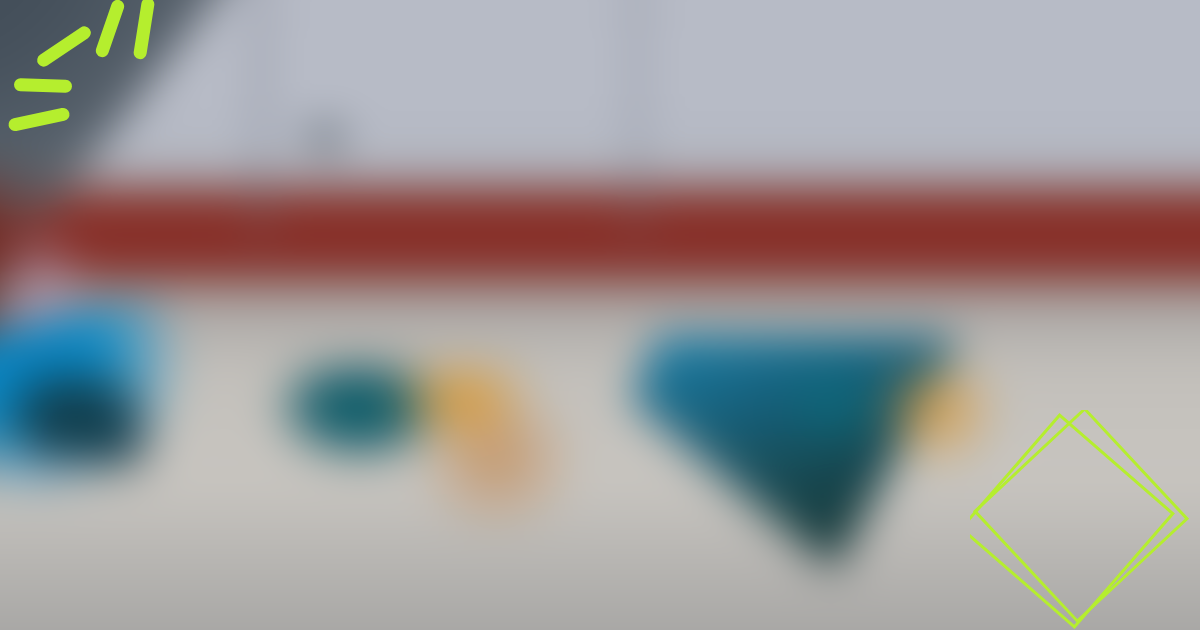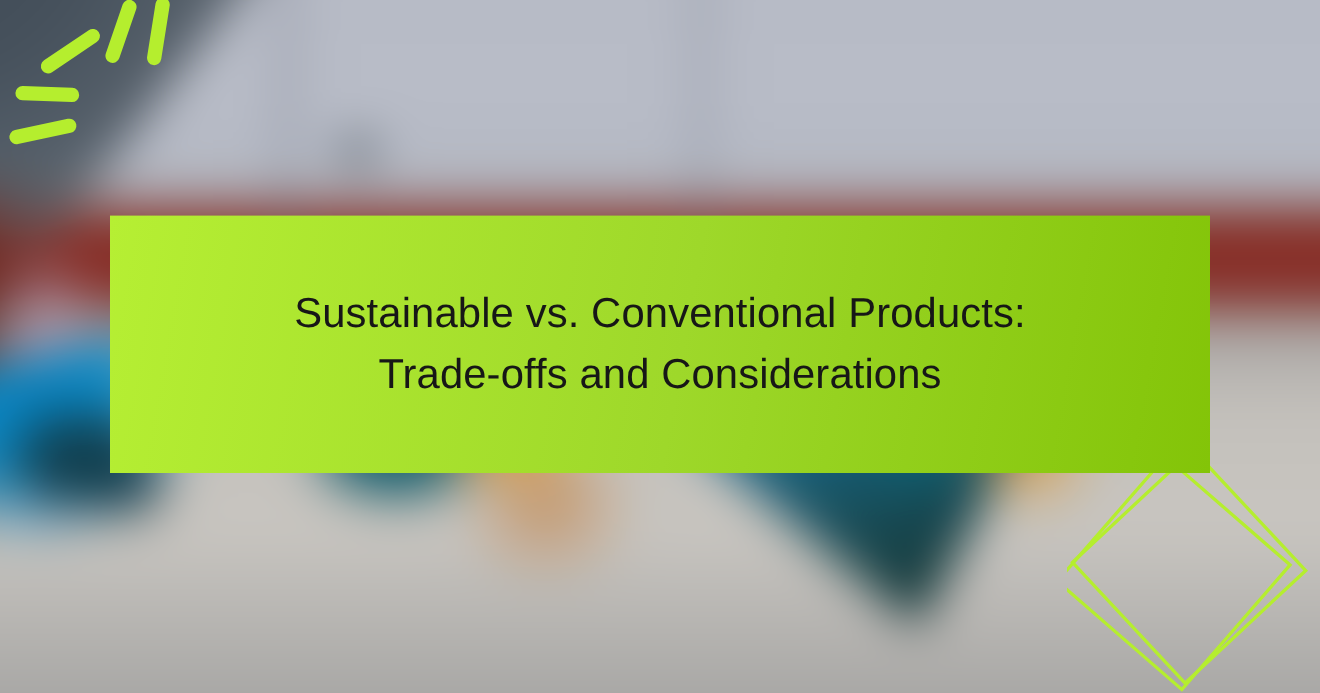--- a/index.html
+++ b/index.html
@@ -220,18 +220,14 @@
 
   <div class="squares">
     <svg width="230" height="220" viewBox="0 0 230 220">
       <g fill="none" stroke-linejoin="miter">
           <rect x="22" y="36" width="150" height="150" stroke="#b5ee2e" stroke-width="3" fill="none" transform="rotate(41 97 111)"></rect>
           <rect x="36" y="30" width="150" height="150" stroke="#b5ee2e" stroke-width="3" fill="none" transform="rotate(47 111 105)"></rect>
         </g>
     </svg>
   </div>
 
-  <div class="banner" style="left: 100px; top: 196px; width: 1000px; height: 234px; background: linear-gradient(100deg, rgb(182, 239, 51) 0%, rgb(158, 216, 42) 52%, rgb(131, 196, 8) 100%);">
-    <div class="banner-title" style="color: rgb(23, 23, 23);">Sustainable vs. Conventional Products:
-Trade-offs and Considerations</div>
-  </div>
 
 </div>
 
 </body></html>

